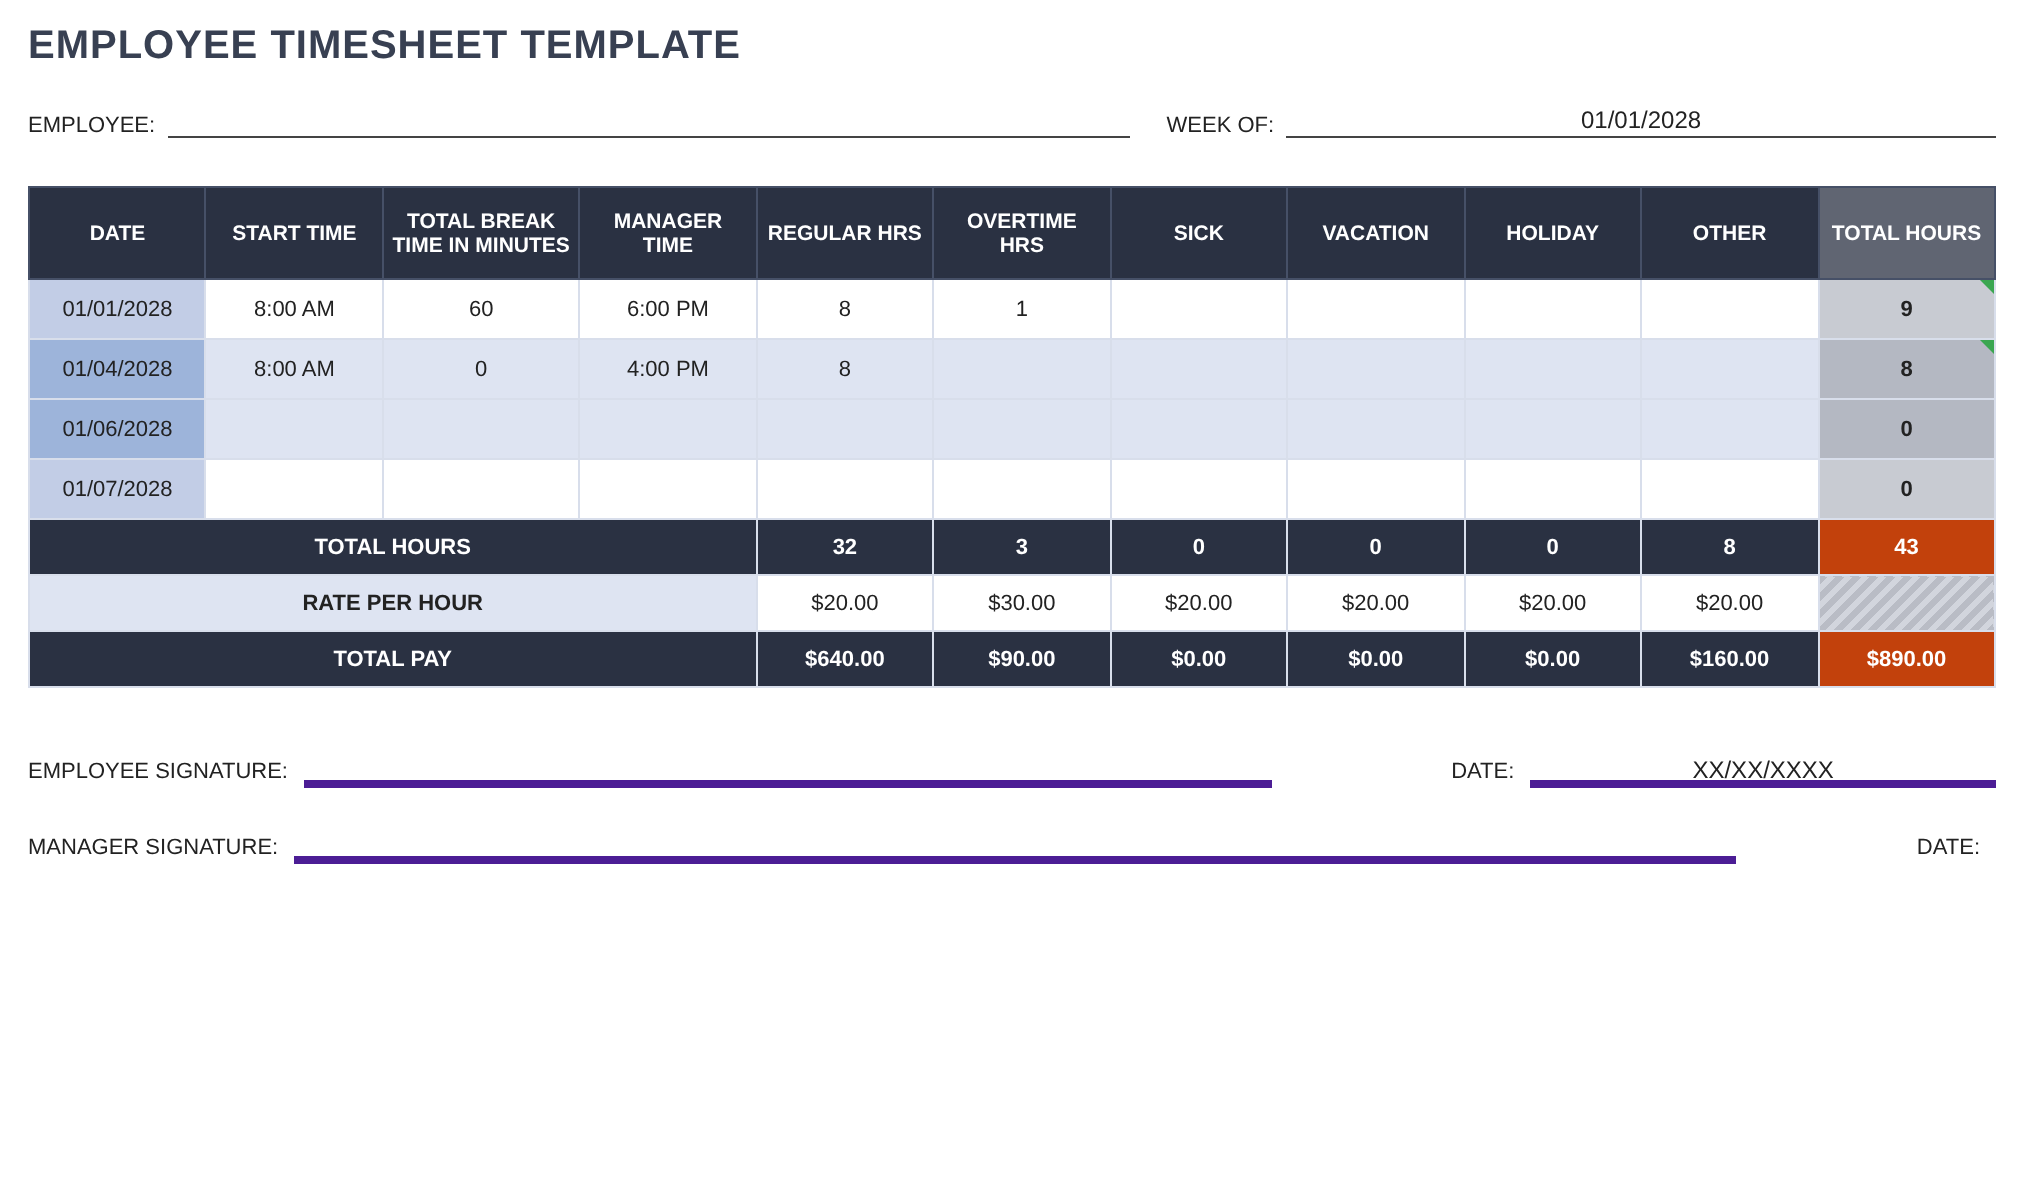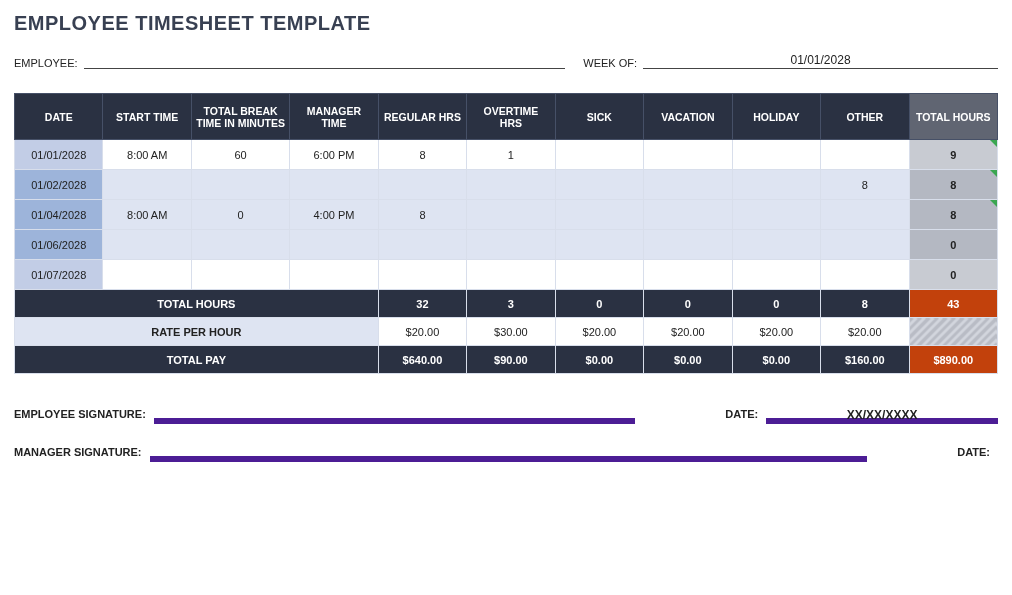--- a/index.html
+++ b/index.html
@@ -88,26 +88,25 @@
     margin-top: 32px;
   }
   .rate-cell { background: #fff; }
   .rate-tot  {
     background: repeating-linear-gradient(135deg,#b9bcc5 0 3px,#d2d5dd 3px 6px);
   }
 
   .sig-block { margin-top: 34px; }
   .sig-row {
     display: flex;
-    align-items: flex-start;
+    align-items: center;
     margin-bottom: 22px;
-    font-weight: bold;
   }
   .sig-label { font-size: 11px; margin-right: 8px; white-space: nowrap; }
-  .sig-line  { border-bottom: 6px solid #4c1d95; height: 16px; }
+  .sig-line  { border-bottom: 4px solid #4c1d95; height: 16px; }
   .sig-emp   { flex: 5.4; margin-right: 90px; }
   .sig-date  { flex: 2.6; text-align: center; font-size: 12px; }
 </style>
 </head>
 <body>
 
 <div class="title">EMPLOYEE TIMESHEET TEMPLATE</div>
 
 <div class="header-row">
   <span class="hlabel">EMPLOYEE:</span>
@@ -153,33 +152,20 @@
         <td>6:00 PM</td>
         <td>8</td>
         <td>1</td>
         <td></td>
         <td></td>
         <td></td>
         <td></td>
         <td class="tot greenmark">9</td>
       </tr>
       <tr class="alt">
-        <td class="date-cell">01/02/2028</td>
-        <td></td>
-        <td></td>
-        <td></td>
-        <td></td>
-        <td></td>
-        <td></td>
-        <td></td>
-        <td></td>
-        <td>8</td>
-        <td class="tot greenmark">8</td>
-      </tr>
-      <tr class="alt">
         <td class="date-cell">01/04/2028</td>
         <td>8:00 AM</td>
         <td>0</td>
         <td>4:00 PM</td>
         <td>8</td>
         <td></td>
         <td></td>
         <td></td>
         <td></td>
         <td></td>

